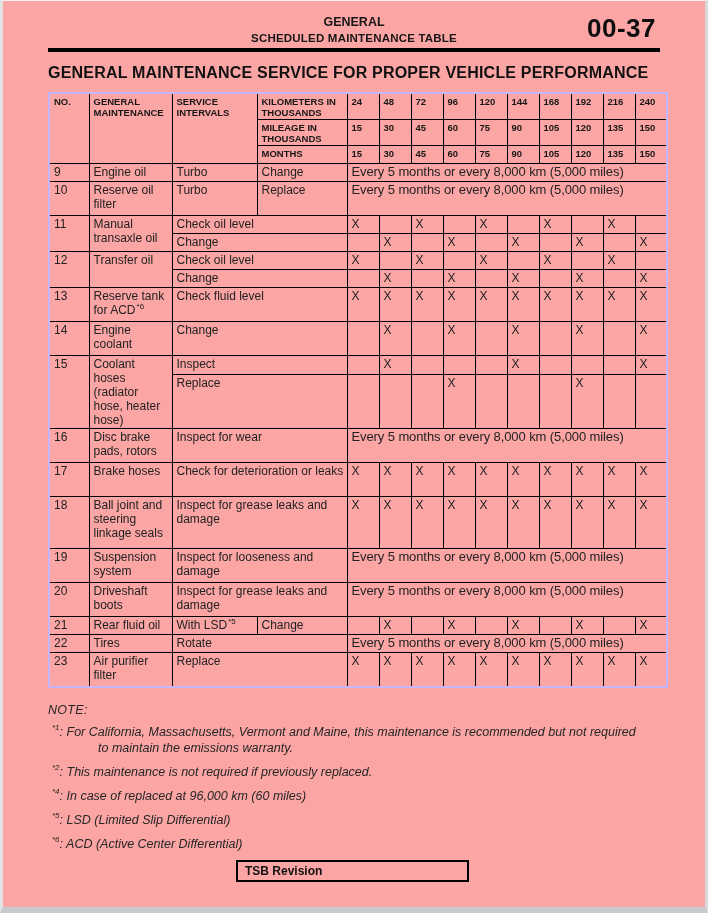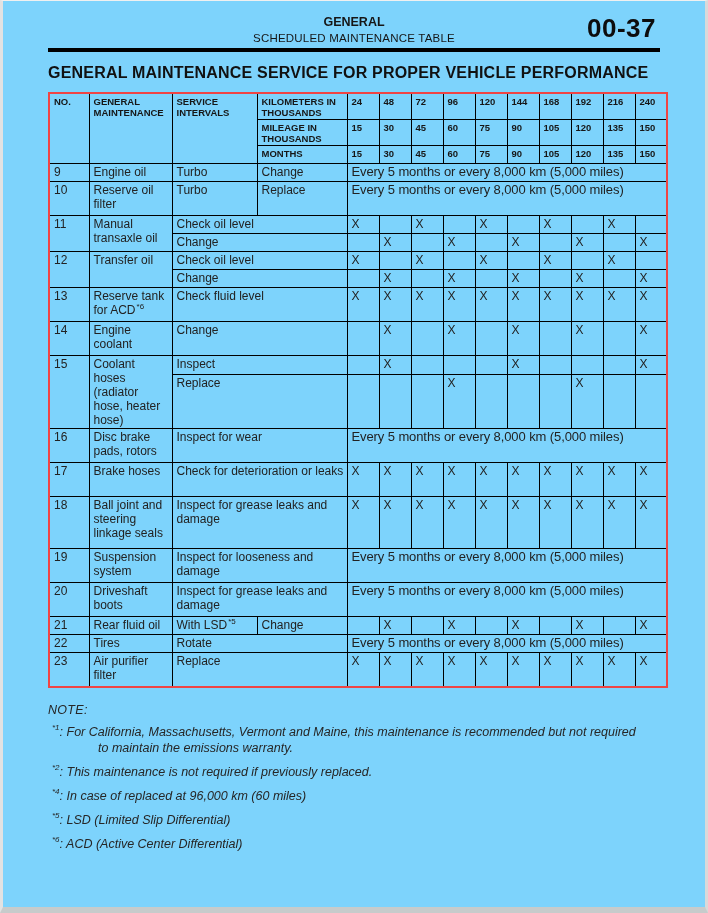--- a/index.html
+++ b/index.html
@@ -1,31 +1,31 @@
 <!DOCTYPE html>
 <html><head>
 <meta charset="utf-8">
 <style>
   * { margin:0; padding:0; box-sizing:border-box; }
   html,body { background:#ffffff; }
   body { font-family:"Liberation Sans", sans-serif; color:#1f1f1f; }
 
   .page {
-    position:relative; width:708px; height:913px; background:#7dd3fc;
+    position:relative; width:708px; height:913px; background:#fca5a5;
     border-left:3px solid #e2e2e2; border-right:3px solid #d9d9d9;
     border-bottom:6px solid #c7cbcb; border-top:1px solid #f0f0f0;
     overflow:hidden;
   }
   .content { padding:0 45px; }
 
   
   .hdr { position:relative; padding-top:14px; }
   .hdr-center { text-align:center; line-height:1.25; }
   .hdr-chapter { font-size:12.5px; font-weight:bold; color:#161616; }
-  .hdr-section { font-size:11.5px; font-weight:normal; color:#161616; letter-spacing:.2px; }
+  .hdr-section { font-size:11.5px; font-weight:bold; color:#161616; letter-spacing:.2px; }
   .hdr-pageno {
     position:absolute; right:4px; top:12px;
     font-size:26px; font-weight:bold; color:#0d0d0d; letter-spacing:.5px;
   }
   .hdr-rule { height:4px; background:#000; margin-top:3px; }
 
   
   .page-title {
     margin-top:12px; font-size:16px; font-weight:bold; color:#111;
     letter-spacing:.2px; white-space:nowrap;
@@ -33,21 +33,21 @@
 
   
   table.mtable {
     margin-top:10px; border-collapse:collapse; table-layout:fixed;
     width:618px; font-size:12px; color:#222;
   }
   .mtable th, .mtable td {
     border:1px solid #000; vertical-align:top; text-align:left;
     padding:1px 3px 1px 4px; line-height:14px; overflow:hidden;
   }
-  .mtable { border:2px solid #ef4444; }
+  .mtable { border:2px solid #c4b5fd; }
   .mtable thead th {
     font-size:9.5px; font-weight:bold; line-height:11px; color:#161616;
     padding-top:2px;
   }
   .hrow1 { height:24px; } .hrow2 { height:24px;padding-left:34px; } .hrow3 { height:18px; }
   tbody tr { height:18px; }
   tr[data-row="10"], tr[data-row="13"], tr[data-row="14"], tr[data-row="16"],
   tr[data-row="17"], tr[data-row="19"], tr[data-row="20"], tr[data-row="23"] { height:34px; }
   tr[data-row="15.1"] { height:52px; }
   tr[data-row="18"] { height:52px; }
@@ -364,16 +364,17 @@
         </tbody>
     </table>
 
     <div class="notes">
       <div class="note-label">NOTE:</div>
       <div class="note"><sup>*1</sup><span>: For California, Massachusetts, Vermont and Maine, this maintenance is recommended but not required to maintain the emissions warranty.</span></div>
       <div class="note"><sup>*2</sup><span>: This maintenance is not required if previously replaced.</span></div>
       <div class="note"><sup>*4</sup><span>: In case of replaced at 96,000 km (60 miles)</span></div>
       <div class="note"><sup>*5</sup><span>: LSD (Limited Slip Differential)</span></div>
       <div class="note"><sup>*6</sup><span>: ACD (Active Center Differential)</span></div>
+      <div class="tsb-box">TSB Revision</div>
     </div>
 
   </div>
 </div>
 
 </body></html>

